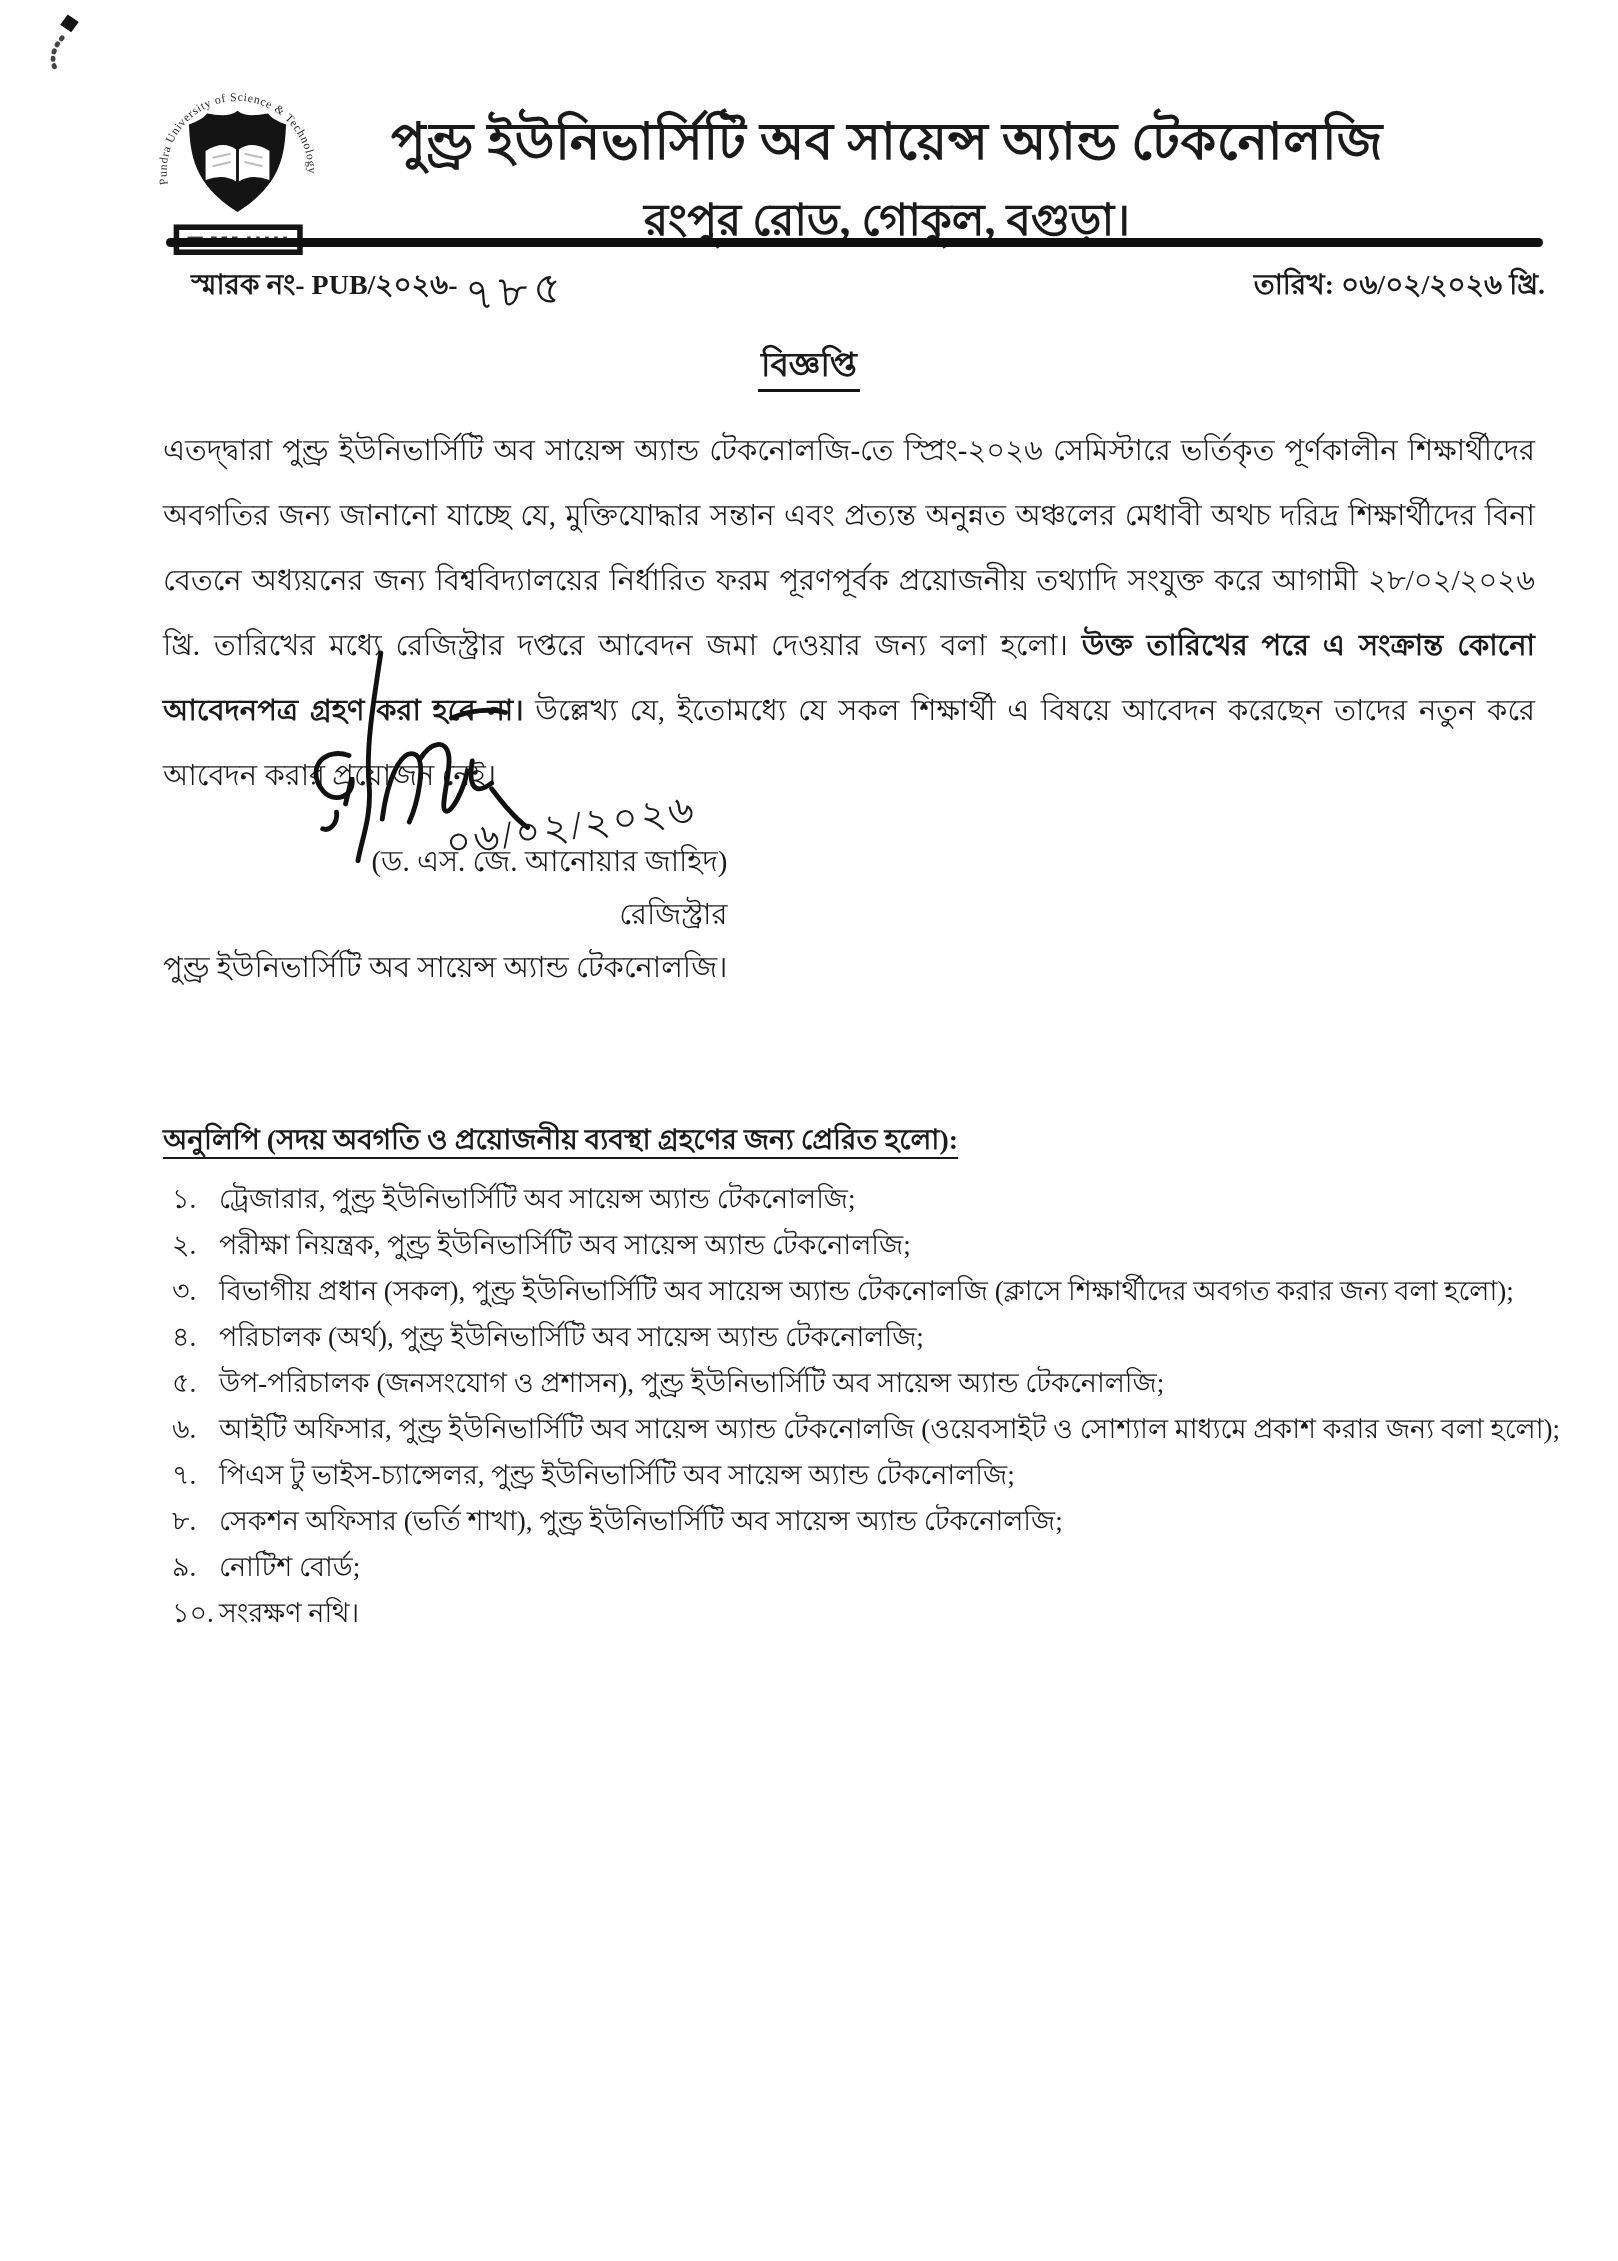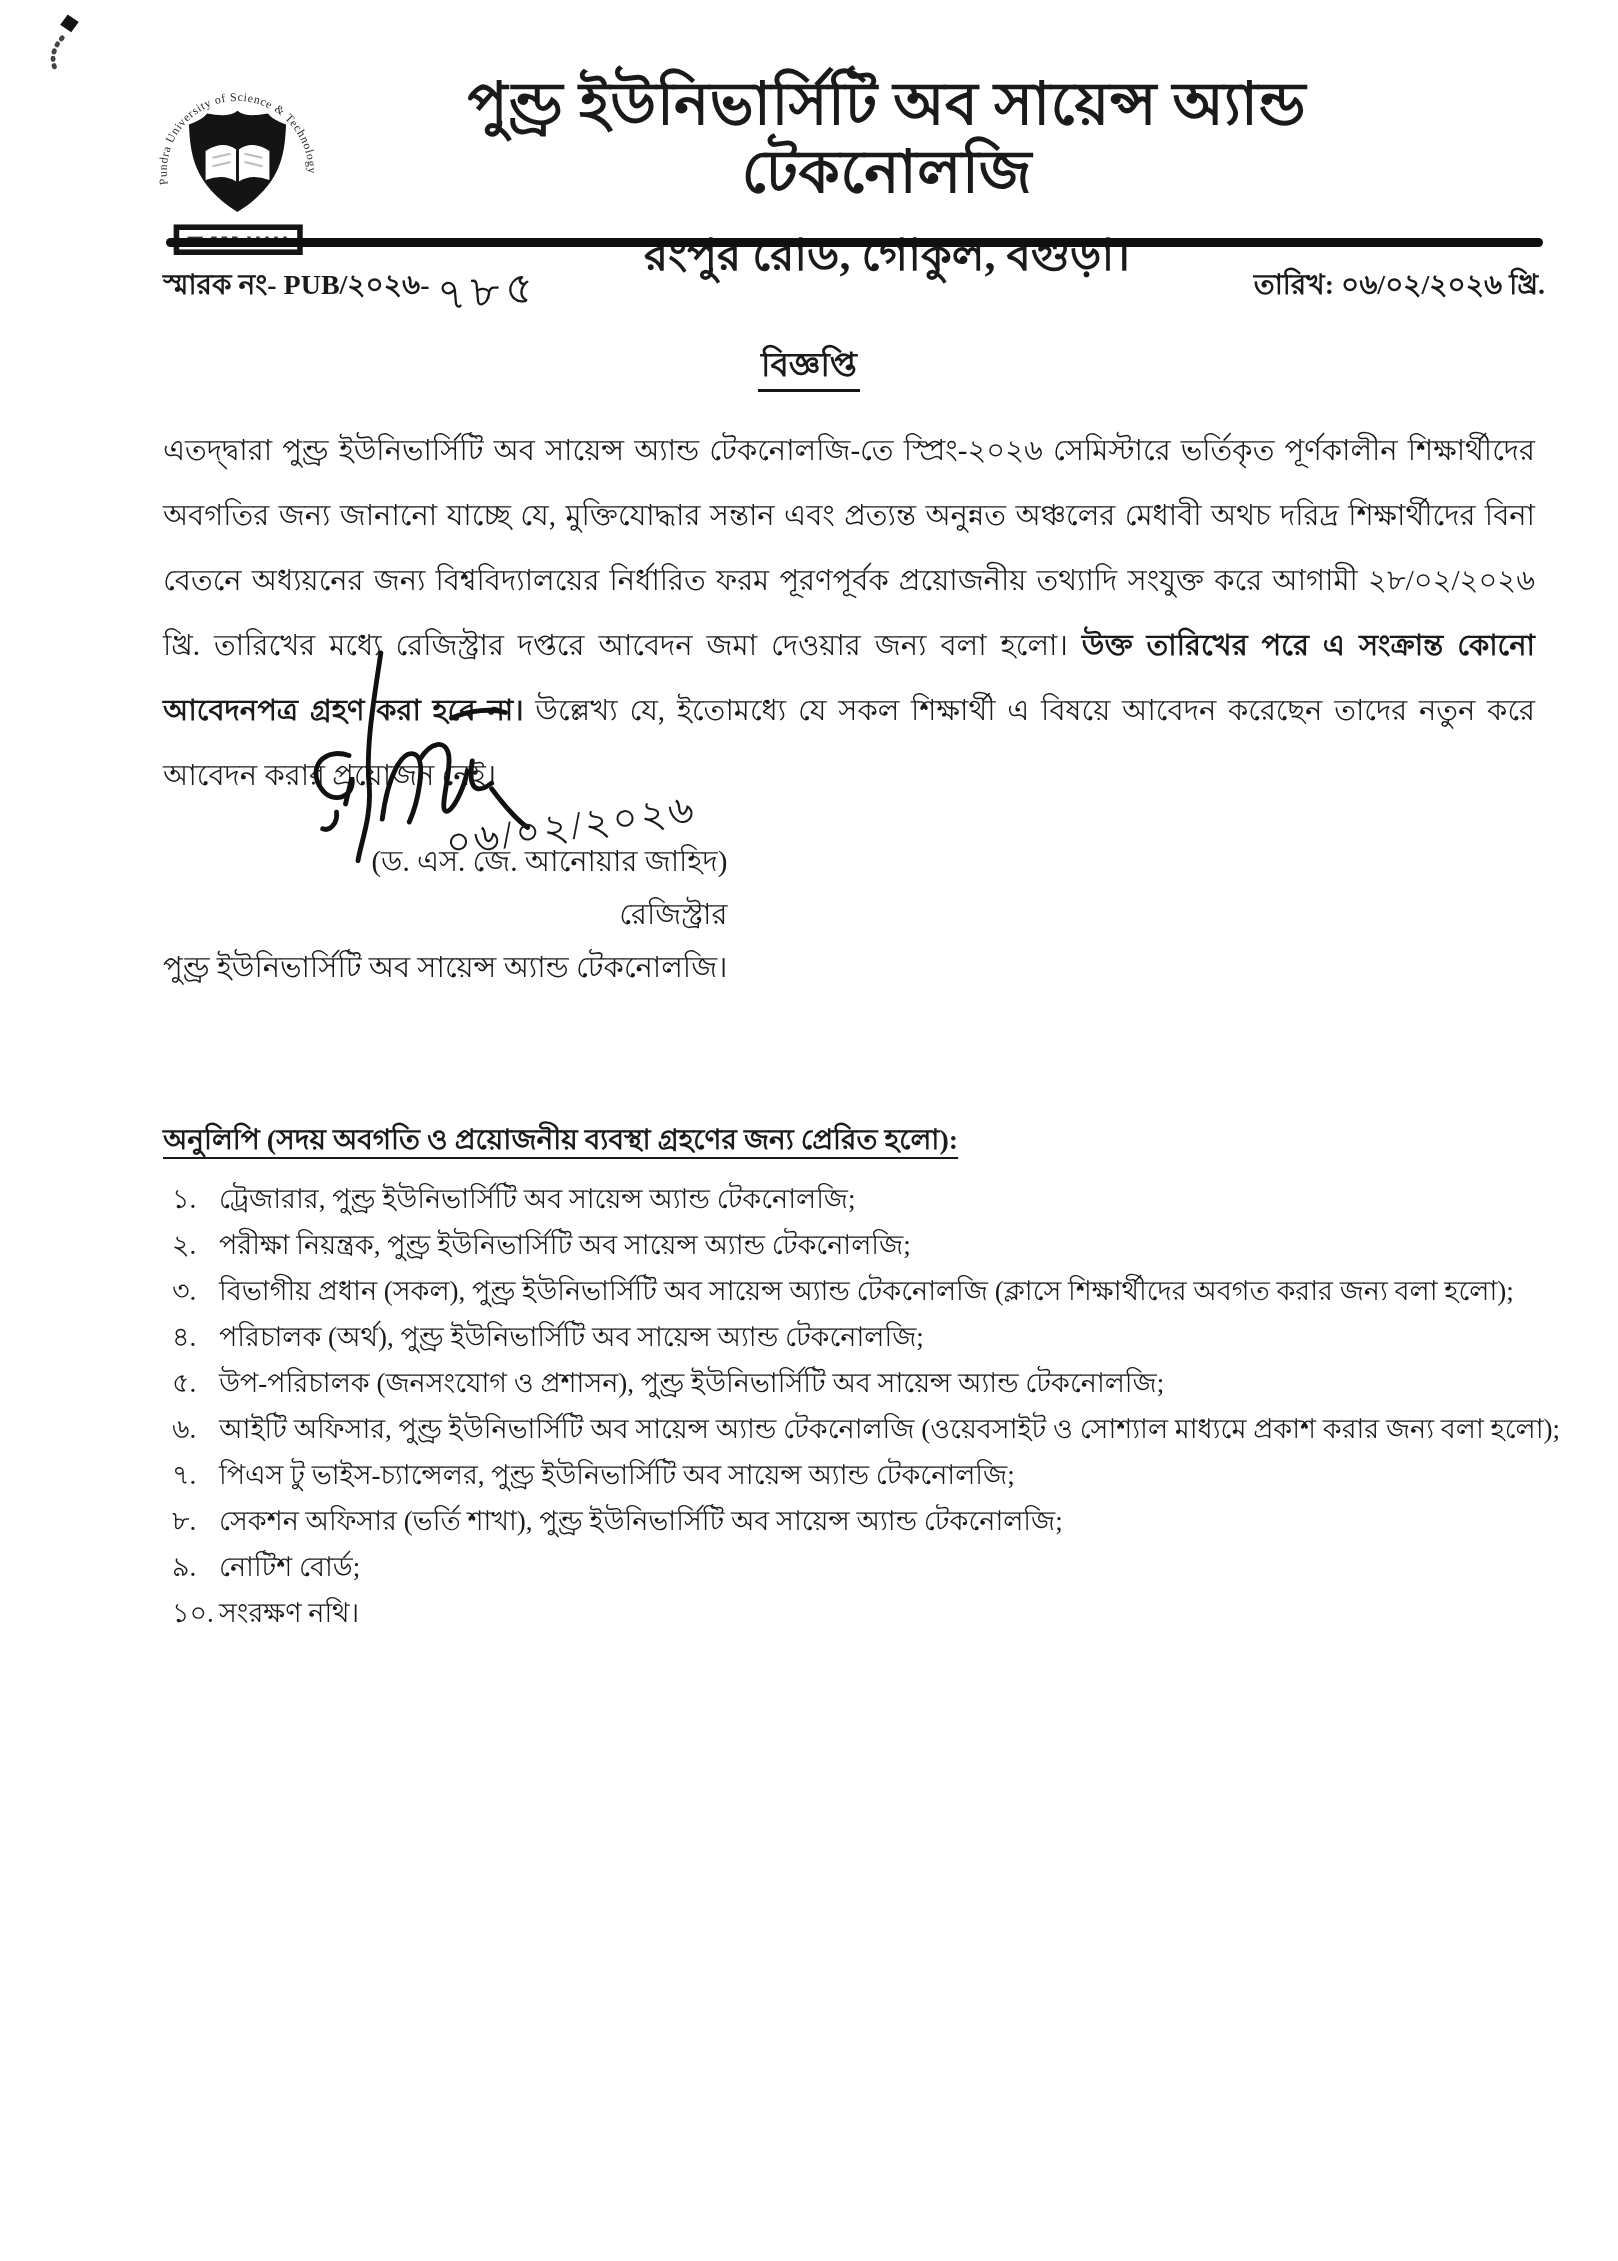--- a/index.html
+++ b/index.html
@@ -10,26 +10,26 @@
     background:#ffffff;
     color:#1a1a1a;
     font-family:"Liberation Serif","DejaVu Serif",serif;
     overflow:hidden;
   }
   
   .corner-mark{position:absolute;left:32px;top:5.5px;}
   
   .logo{position:absolute;left:157px;top:69px;}
   .head-text{position:absolute;left:319px;top:71px;width:1136px;text-align:center;}
-  .uni-name{font-size:59px;font-weight:bold;letter-spacing:0.7px;line-height:1.15;}
+  .uni-name{font-size:51px;font-weight:bold;letter-spacing:0.7px;line-height:1.15;margin-top:42px;}
   .uni-address{margin-top:15.2px;font-size:44px;font-weight:bold;}
   .rule{position:absolute;top:238px;left:166px;width:1377px;height:9px;background:#101010;border-radius:4.8px;}
   
   .memo-row{position:absolute;top:263px;left:163px;right:73px;display:flex;justify-content:space-between;align-items:flex-end;font-size:28px;font-weight:bold;}
-  .memo-left{display:flex;align-items:flex-end;}
+  .memo-left{display:flex;align-items:flex-end;margin-left:28px;}
   .memo-no{font-size:44px;font-weight:normal;line-height:1;display:inline-block;transform:rotate(-5deg);margin-left:7px;margin-bottom:-4.2px;letter-spacing:5.5px;}
   
   .notice-title-wrap{position:absolute;top:339px;left:0;width:100%;text-align:center;}
   .notice-title{font-size:33px;font-weight:bold;padding:0 2.8px 5.5px 2.8px;border-bottom:3.5px solid #141414;}
   
   .body-para{position:absolute;top:418px;left:163px;width:1372px;margin:0;font-size:29px;line-height:65px;text-align:justify;}
   .b{font-weight:bold;}
   
   .sig{position:absolute;left:277px;top:643px;pointer-events:none;}
   .sig-date{position:absolute;left:445px;top:795px;font-size:39px;transform:rotate(-8deg);letter-spacing:2.8px;white-space:nowrap;}

